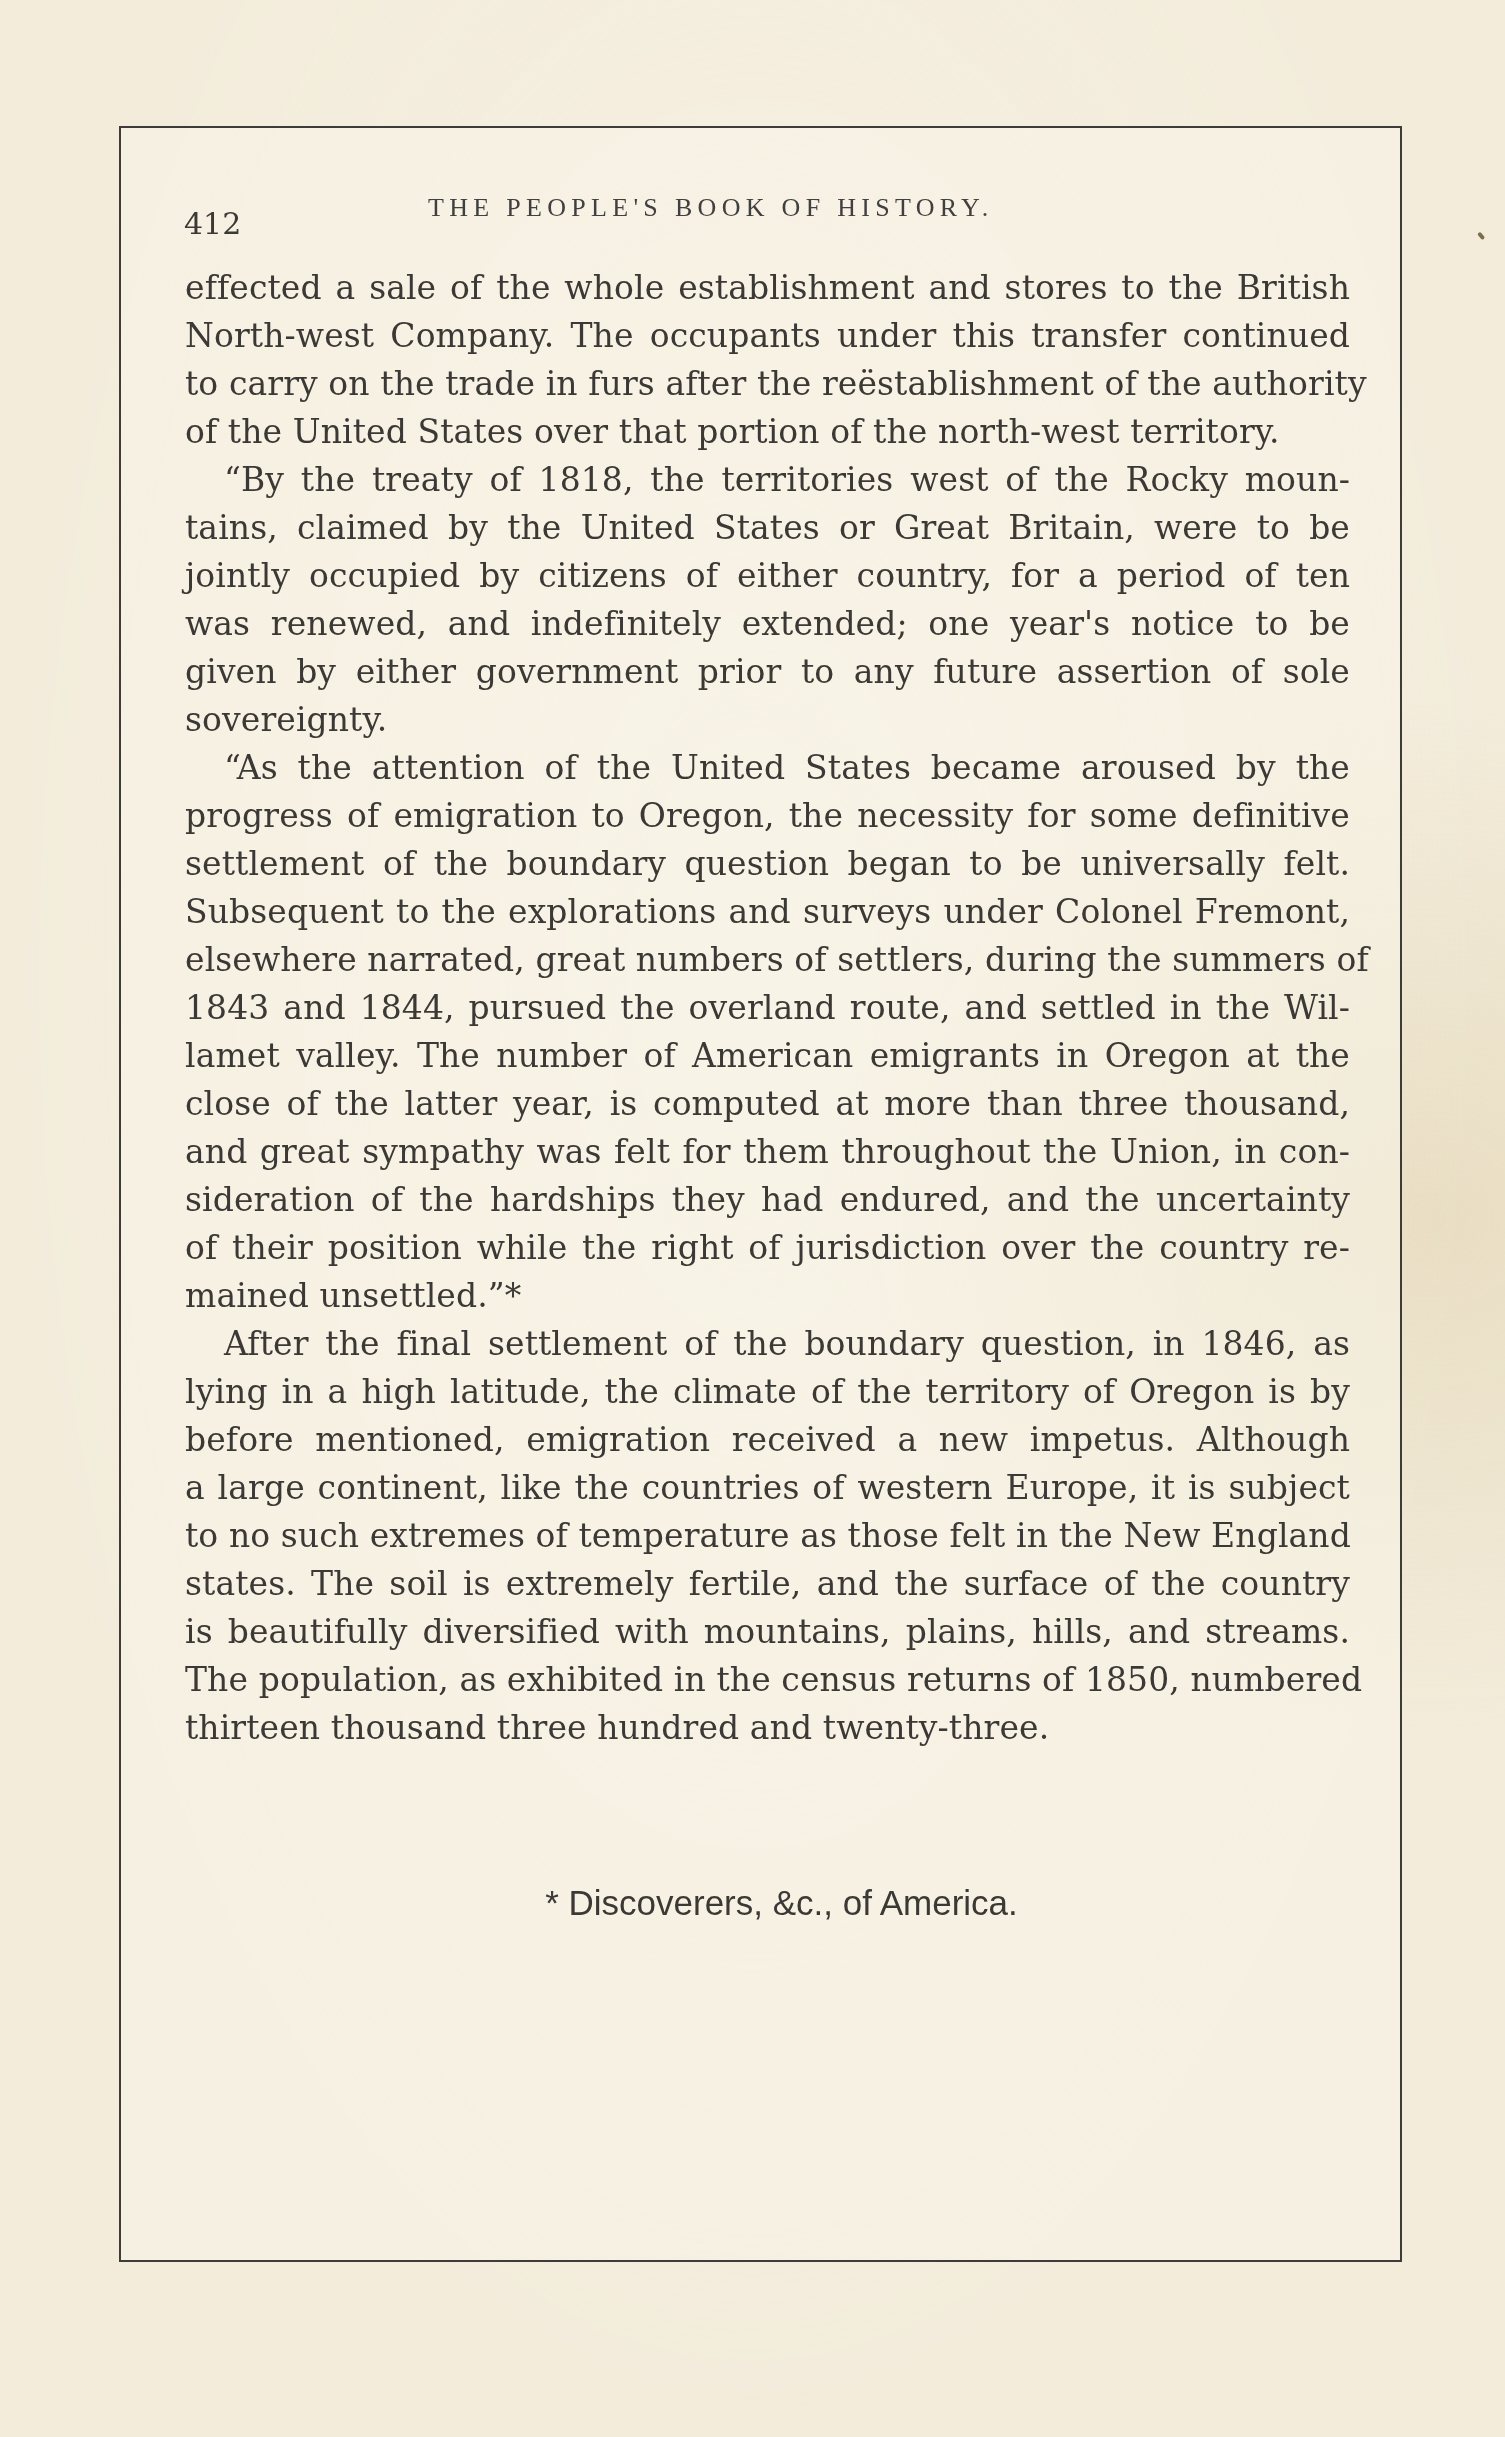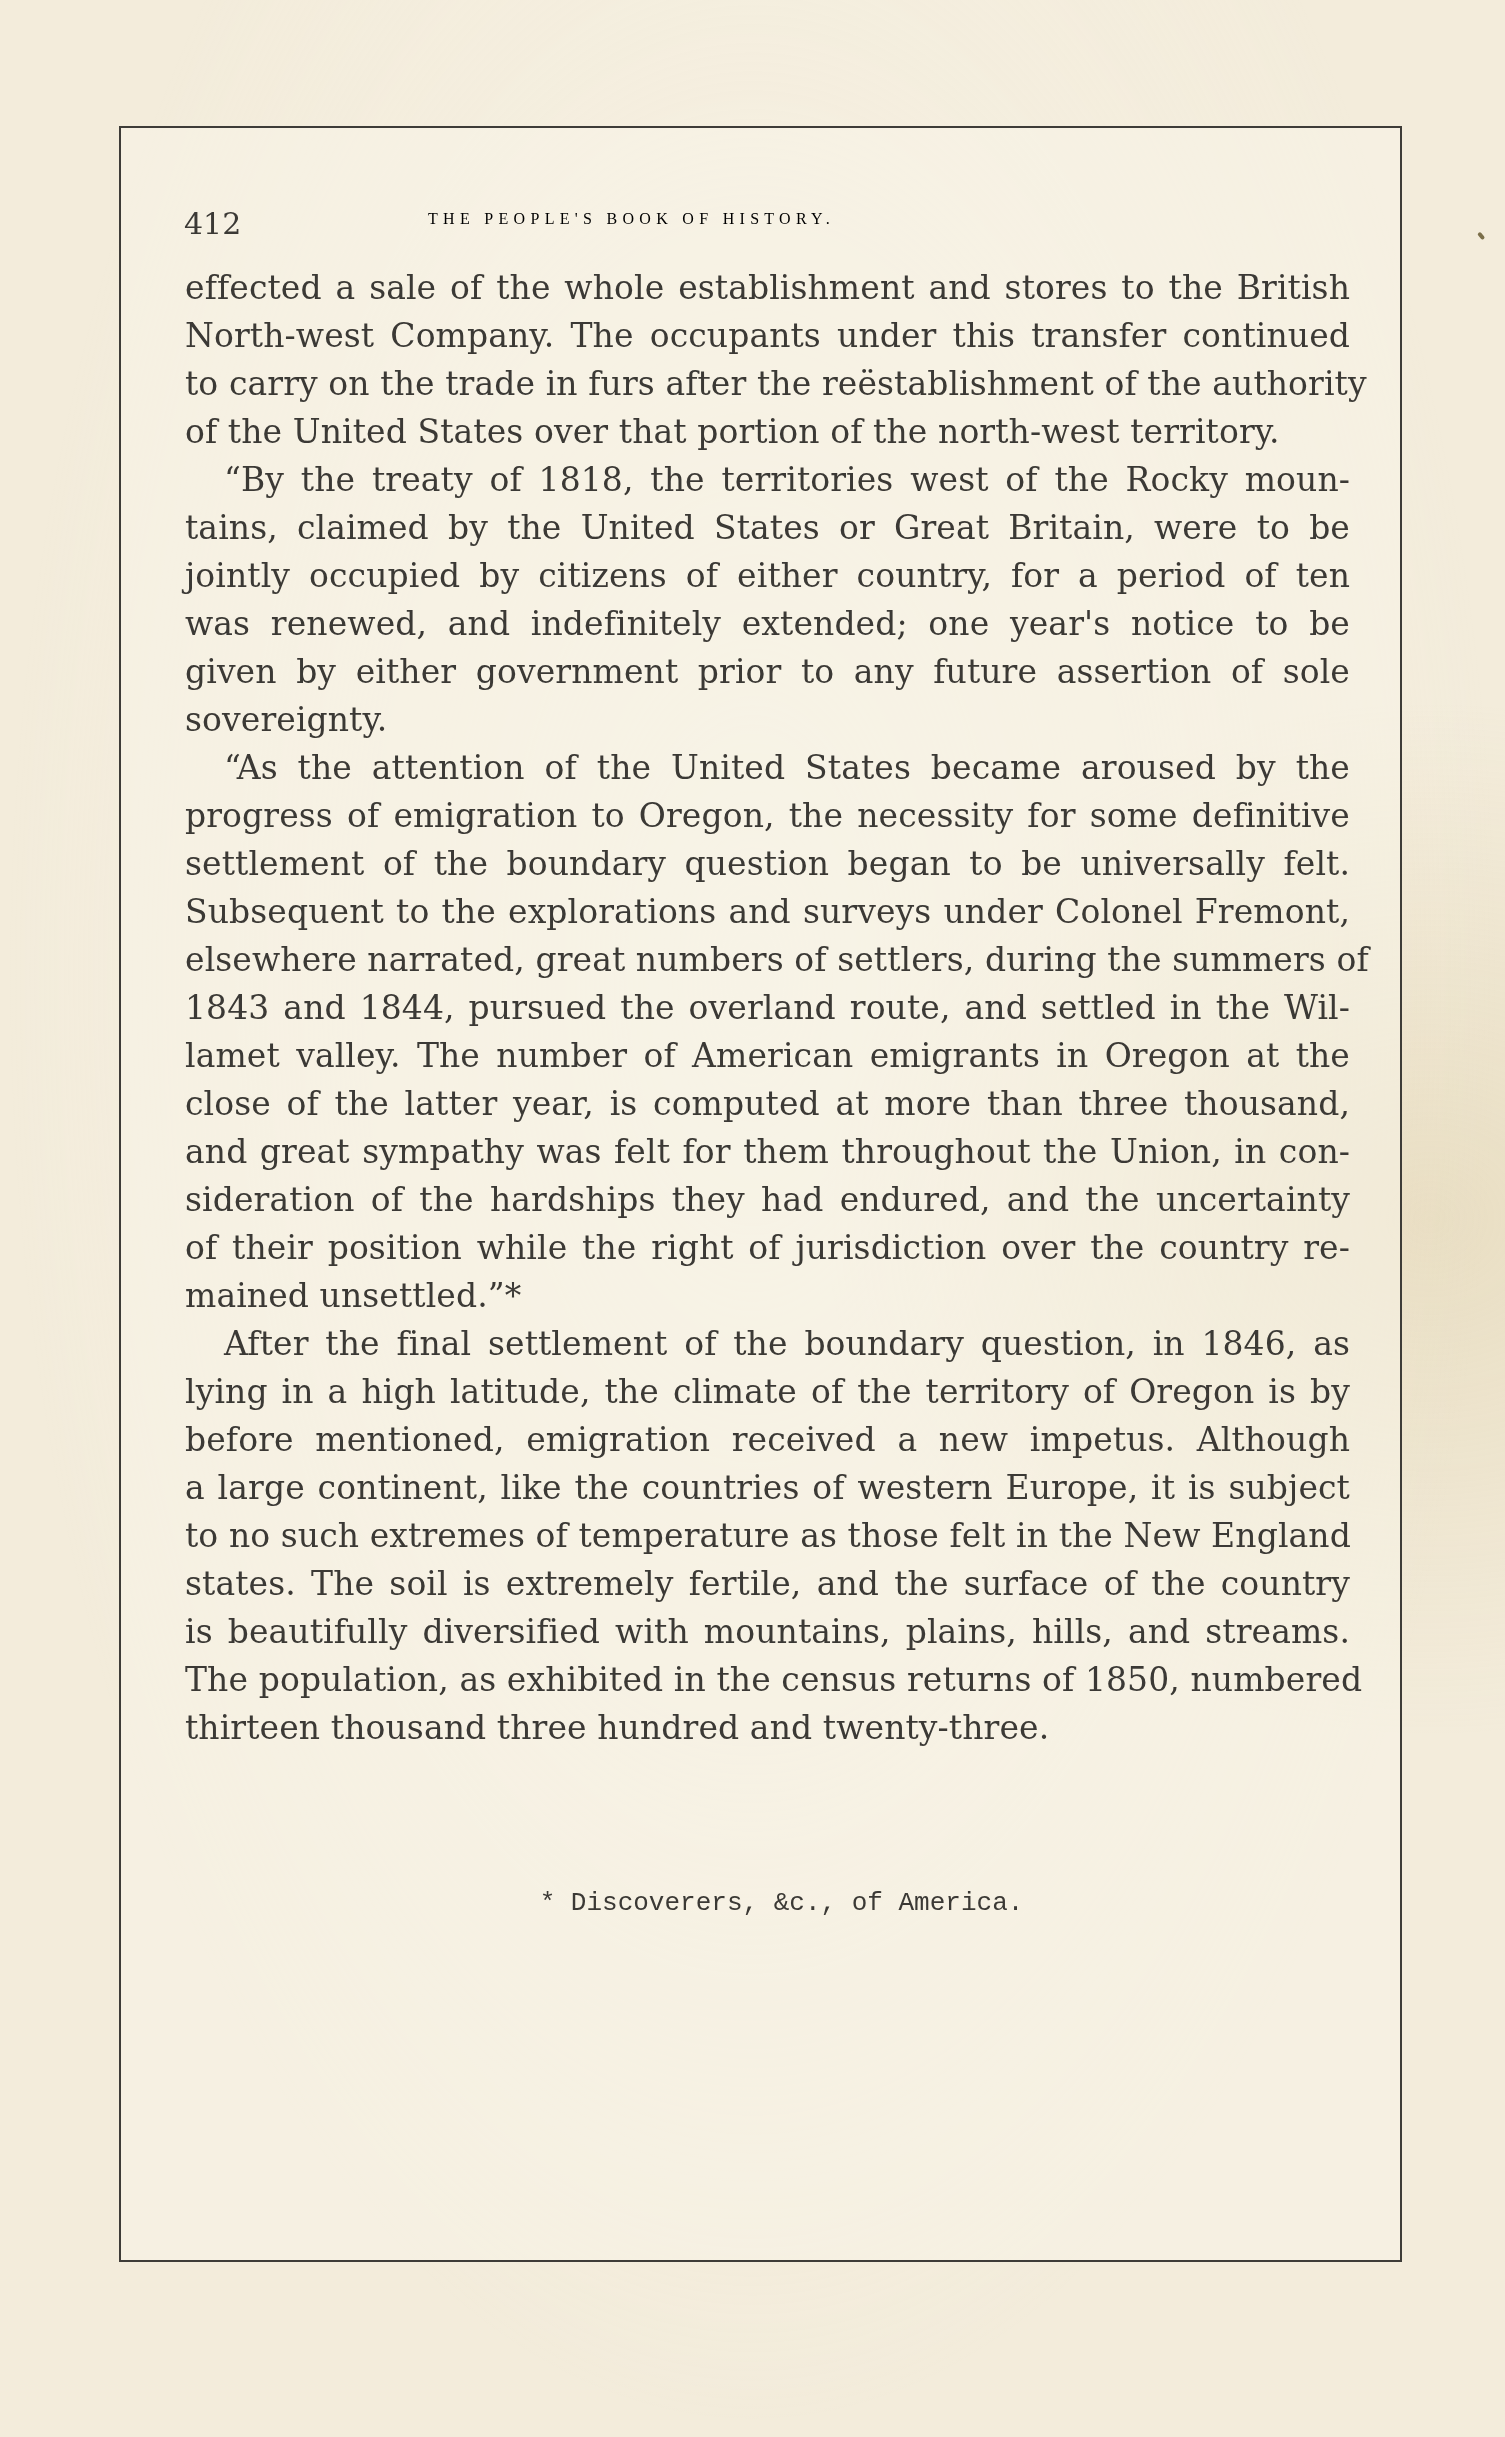--- a/index.html
+++ b/index.html
@@ -32,26 +32,26 @@
     position: absolute;
     left: 184px;
     top: 201px;
     font-size: 30px;
     line-height: 45px;
     color: #3b3935;
   }
   .running-head {
     position: absolute;
     left: 428px;
-    top: 200px;
+    top: 189px;
     font-family: "Liberation Serif", "DejaVu Serif", serif;
-    font-size: 16px;
+    font-size: 26px;
     letter-spacing: 5.3px;
     line-height: 38px;
-    color: #000000;
+    color: #404040;
   }
   .text-block {
     position: absolute;
     left: 185px;
     top: 264px;
     width: 1165px;
   }
   .line {
     display: block;
     height: 48px;
@@ -67,22 +67,22 @@
   }
   .line.indent {
     padding-left: 39px;
   }
   .footnote {
     position: absolute;
     left: 185px;
     top: 1884px;
     width: 1165px;
     text-align: center;
-    font-family: Liberation Mono, monospace;
-    font-size: 26px;
+    font-family: Liberation Sans, sans-serif;
+    font-size: 35px;
     line-height: 38px;
     color: #3b3935;
     padding-left: 28px;
     box-sizing: border-box;
   }
   .speck {
     position: absolute;
     background: #7b6f4a;
     border-radius: 1.9px;
   }

